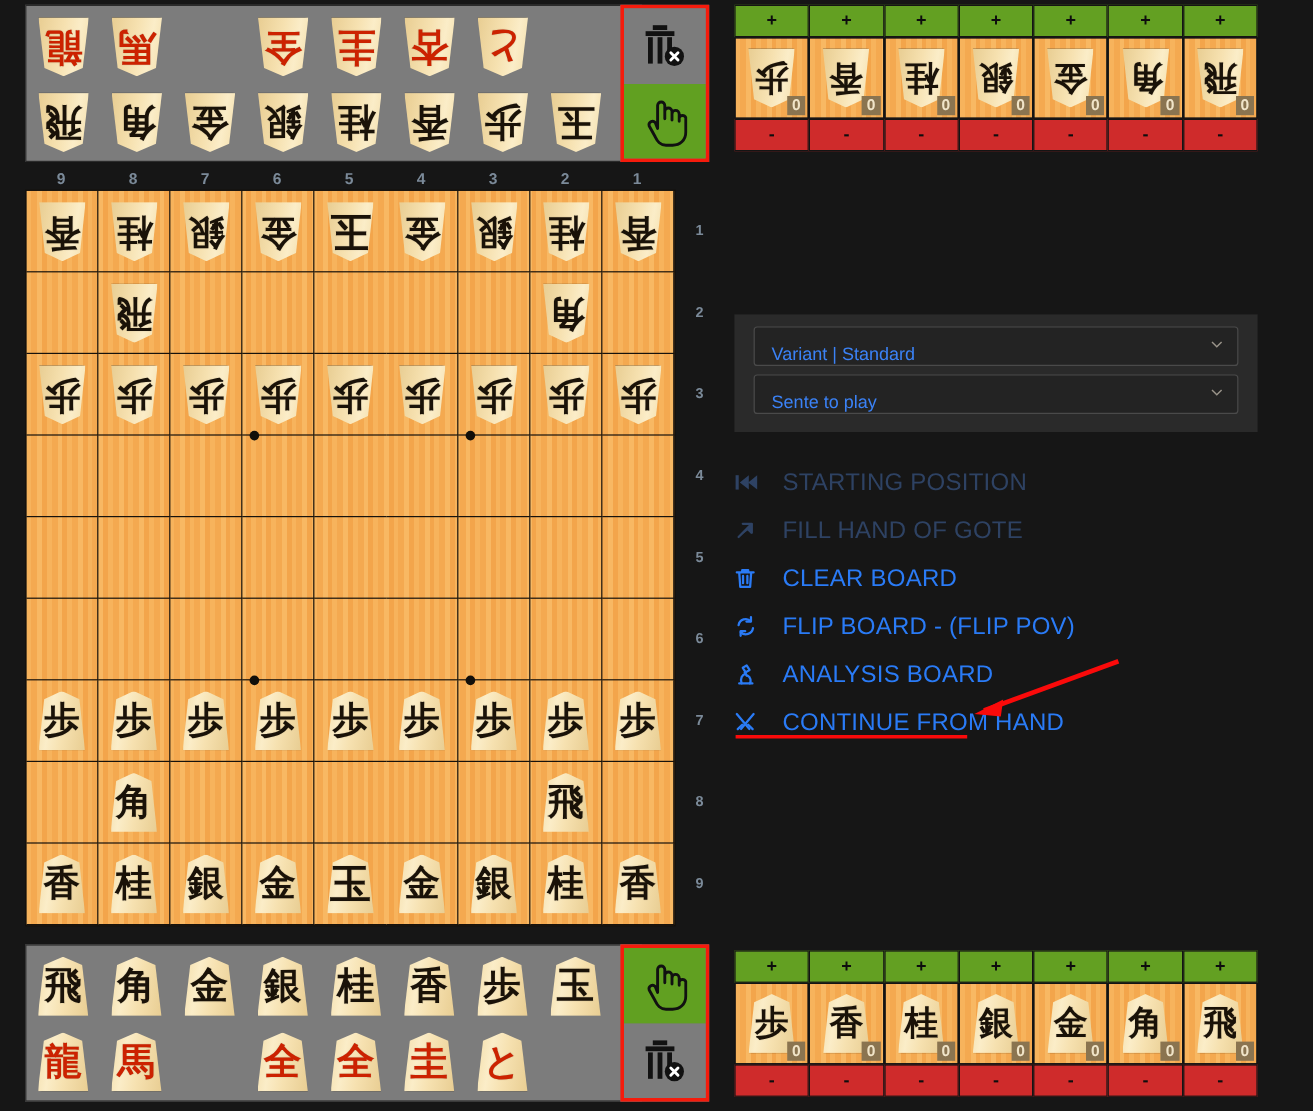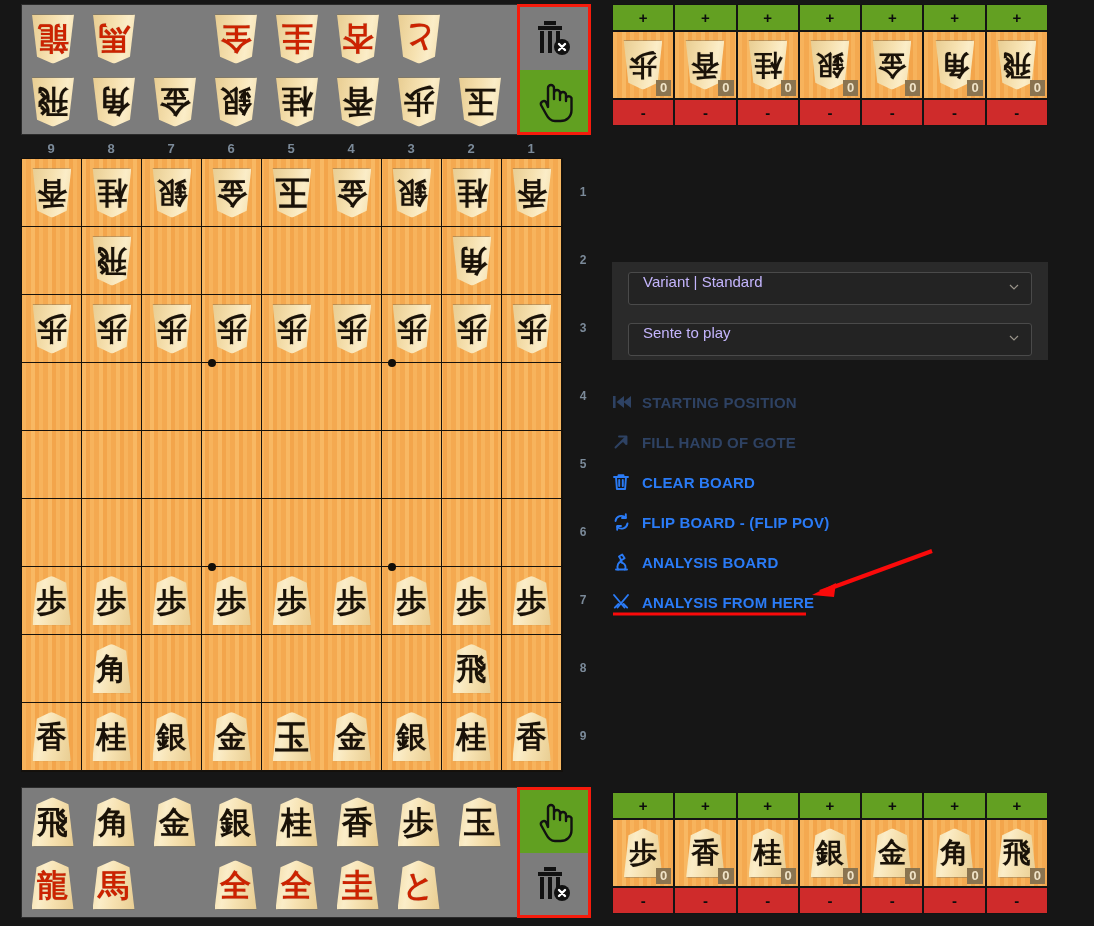--- a/index.html
+++ b/index.html
@@ -104,30 +104,30 @@
     display:flex;align-items:center;justify-content:center;}
   .hand .hcell .pc{width:46px;height:56px;font-size:28px;}
   .hand .cnt{position:absolute;right:2px;bottom:2px;background:#8a7450;color:#f0e4c8;
     font-size:13px;font-weight:bold;padding:0 4px;line-height:16px;z-index:9;
     font-family:"Liberation Sans",sans-serif;}
 
   
   #settings{position:absolute;left:612px;top:262px;width:436px;height:98px;
     background:#2a2a2a;box-sizing:border-box;padding:10px 16px;}
   .select{
-    position:relative;height:33px;margin-bottom:18px;border:1px solid #4a4a4a;
-    border-radius:3px;background:#232323;color:#c4b5fd;font-size:15px;
-    display:flex;align-items:flex-start;padding-left:14px;box-sizing:border-box;
+    position:relative;height:33px;margin-bottom:7px;border:1px solid #4a4a4a;
+    border-radius:3px;background:#232323;color:#3b82f6;font-size:15px;
+    display:flex;align-items:flex-end;padding-left:14px;box-sizing:border-box;
   }
   .select .chev{position:absolute;right:12px;top:11px;width:10px;height:6px;}
 
   
   #actions{position:absolute;left:612px;top:382px;width:436px;}
-  .act{display:flex;align-items:center;height:40px;font-size:15px;font-weight:bold;
-    letter-spacing:.2px;color:#2a7bf6;cursor:pointer;}
+  .act{display:flex;align-items:center;height:40px;font-size:20px;font-weight:normal;
+    letter-spacing:.2px;color:#2a7bf6;cursor:pointer;gap:10px;}
   .act.disabled{color:#2e4263;cursor:default;}
   .act .ico{width:30px;display:flex;align-items:center;justify-content:flex-start;}
   .act .ico svg{display:block;}
 
   
   #annot{position:absolute;inset:0;pointer-events:none;z-index:60;}
 </style>
 </head>
 <body>
 
@@ -879,21 +879,21 @@
         </span>
         <span>ANALYSIS BOARD</span>
       </div>
       <div class="act">
         <span class="ico">
           <svg width="18" height="18" viewBox="0 0 18 18">
             <path d="M2 2 L12.5 14.5 M2.8 14.6 L6.5 11" stroke="#2a7bf6" fill="none" stroke-width="1.9" stroke-linecap="round" stroke-linejoin="round"></path>
             <path d="M16 2 L5.5 14.5 M15.2 14.6 L11.5 11" stroke="#2a7bf6" fill="none" stroke-width="1.9" stroke-linecap="round" stroke-linejoin="round"></path>
           </svg>
         </span>
-        <span>ANALYSIS FROM HERE</span>
+        <span>CONTINUE FROM HAND</span>
       </div>
     </div>
 
   <svg id="annot" viewBox="0 0 1094 926">
     <line x1="932" y1="551" x2="820" y2="592" stroke="#fa0a0a" stroke-width="4"></line>
     <polygon points="812,595 836,583 834,597" fill="#fa0a0a"></polygon>
     <line x1="613" y1="614" x2="806" y2="614" stroke="#fa0a0a" stroke-width="3"></line>
   </svg>
 
 </div>

